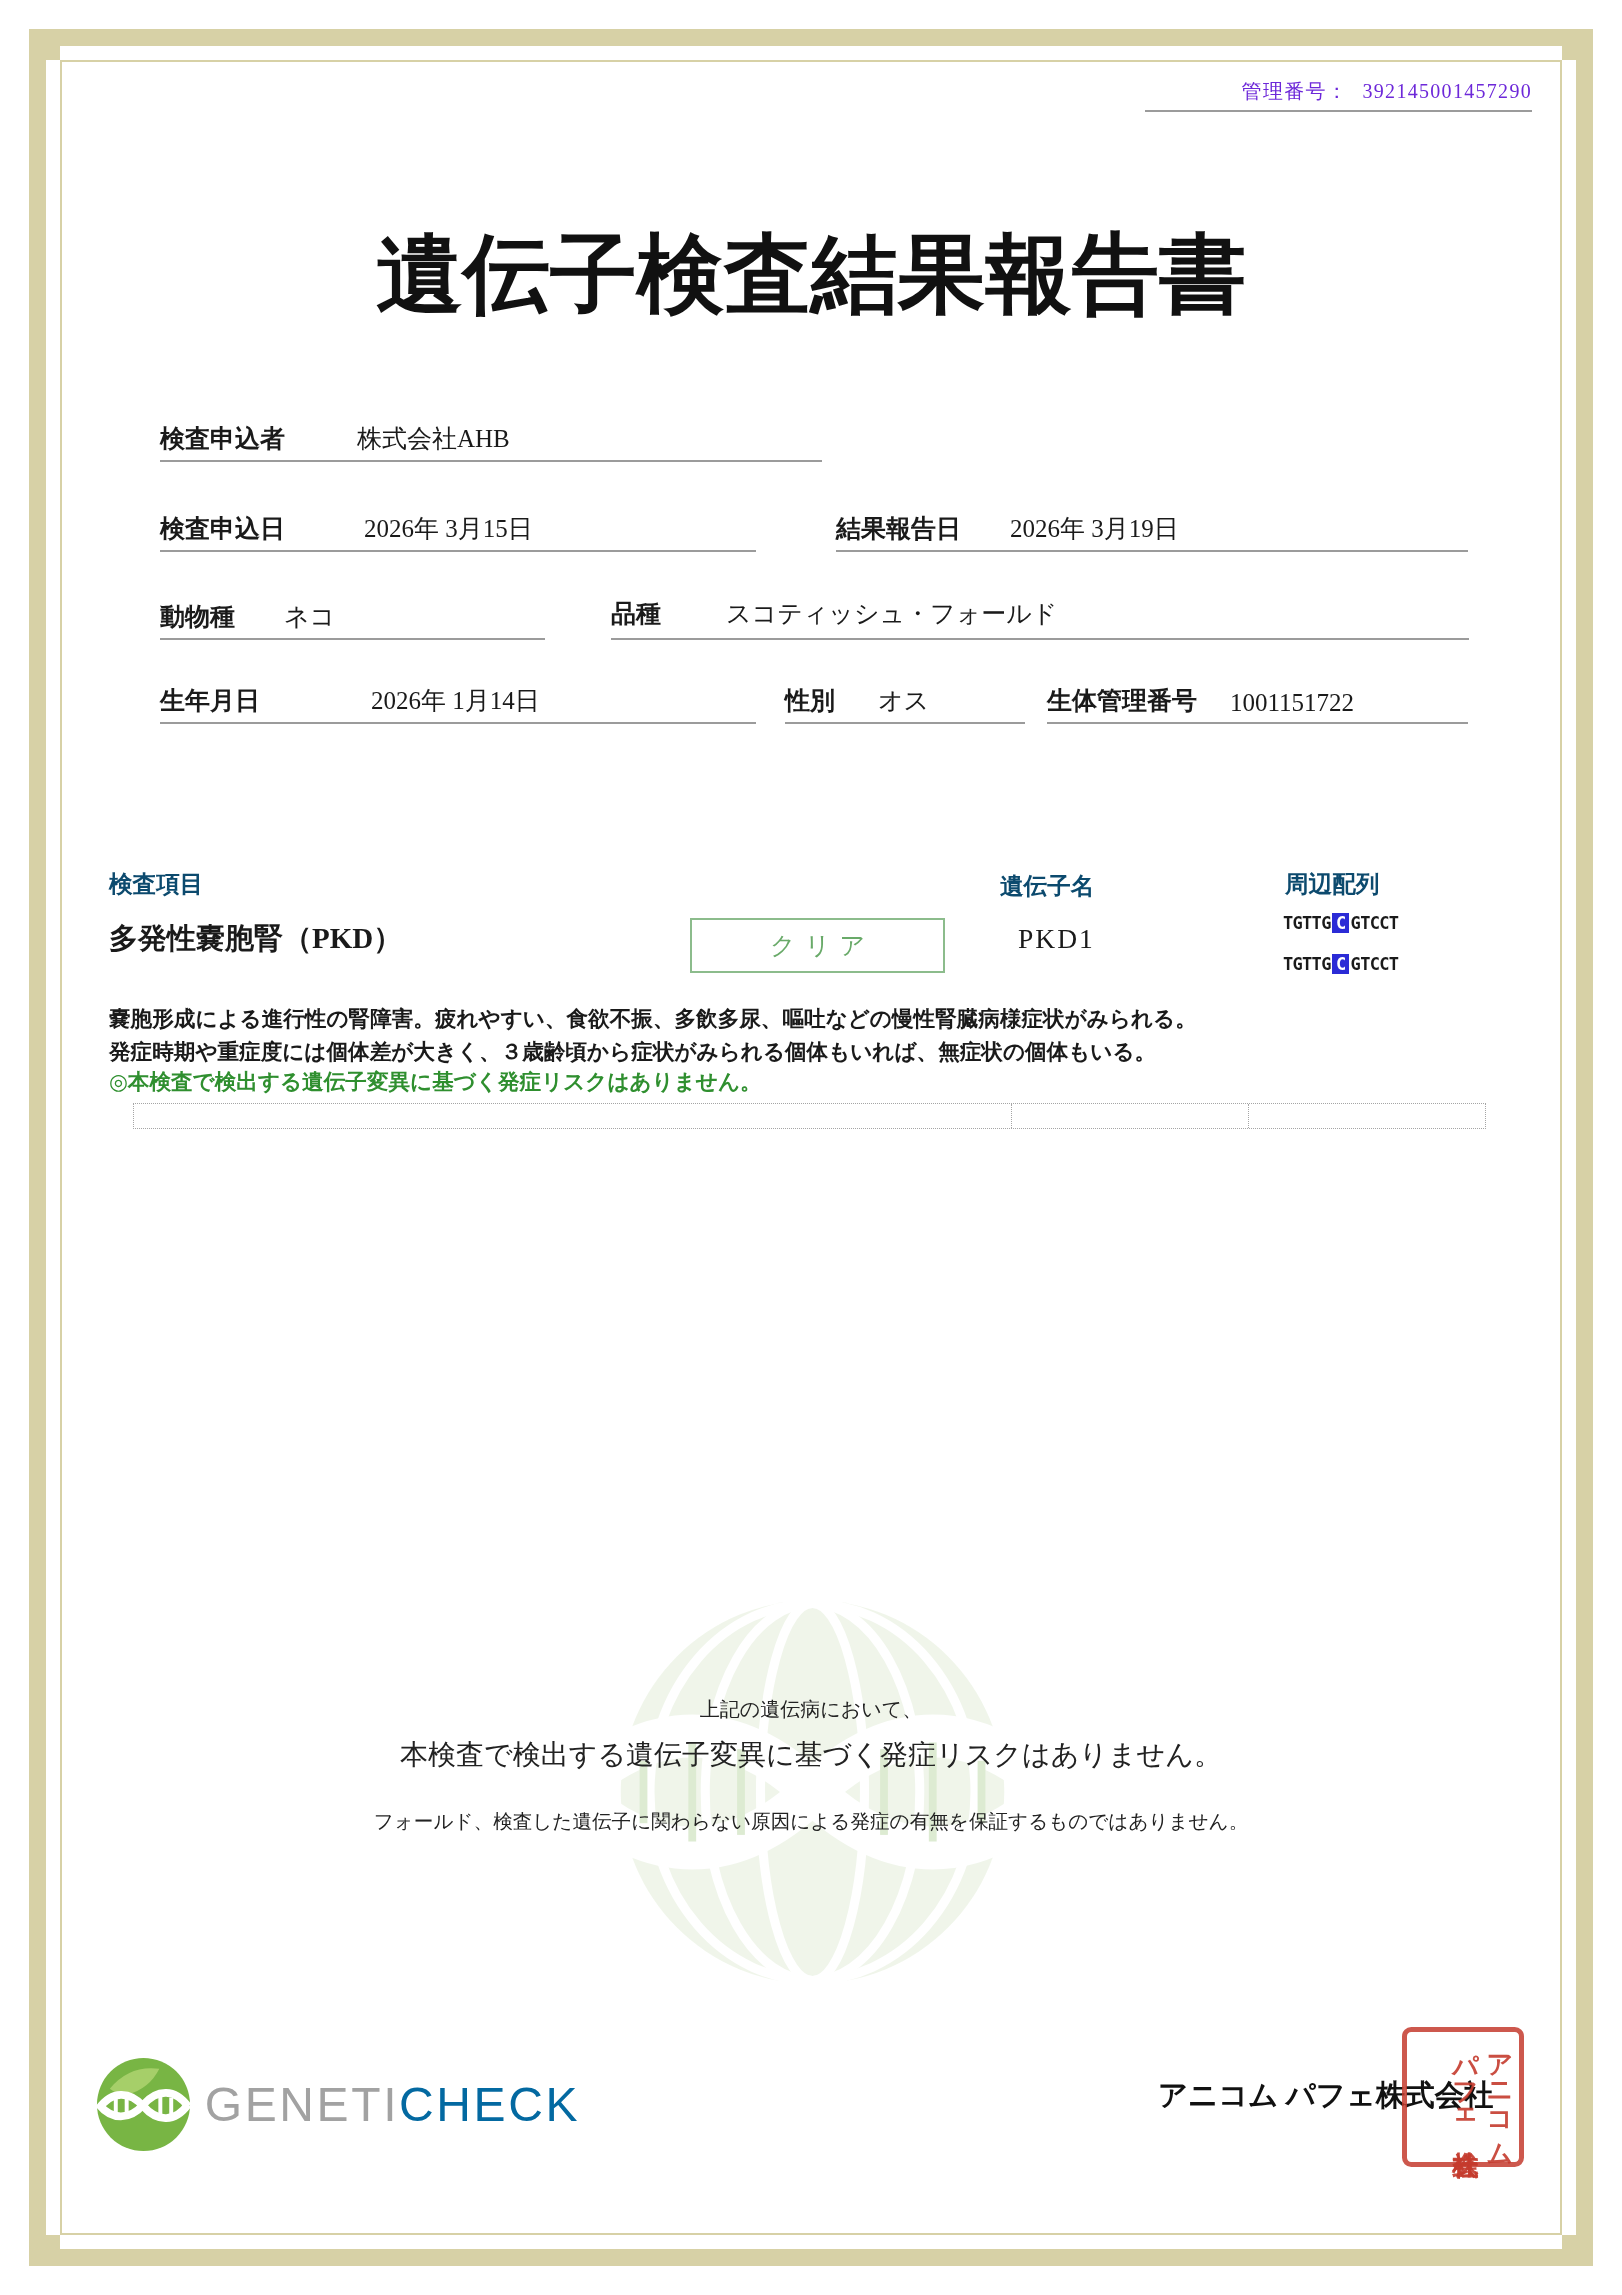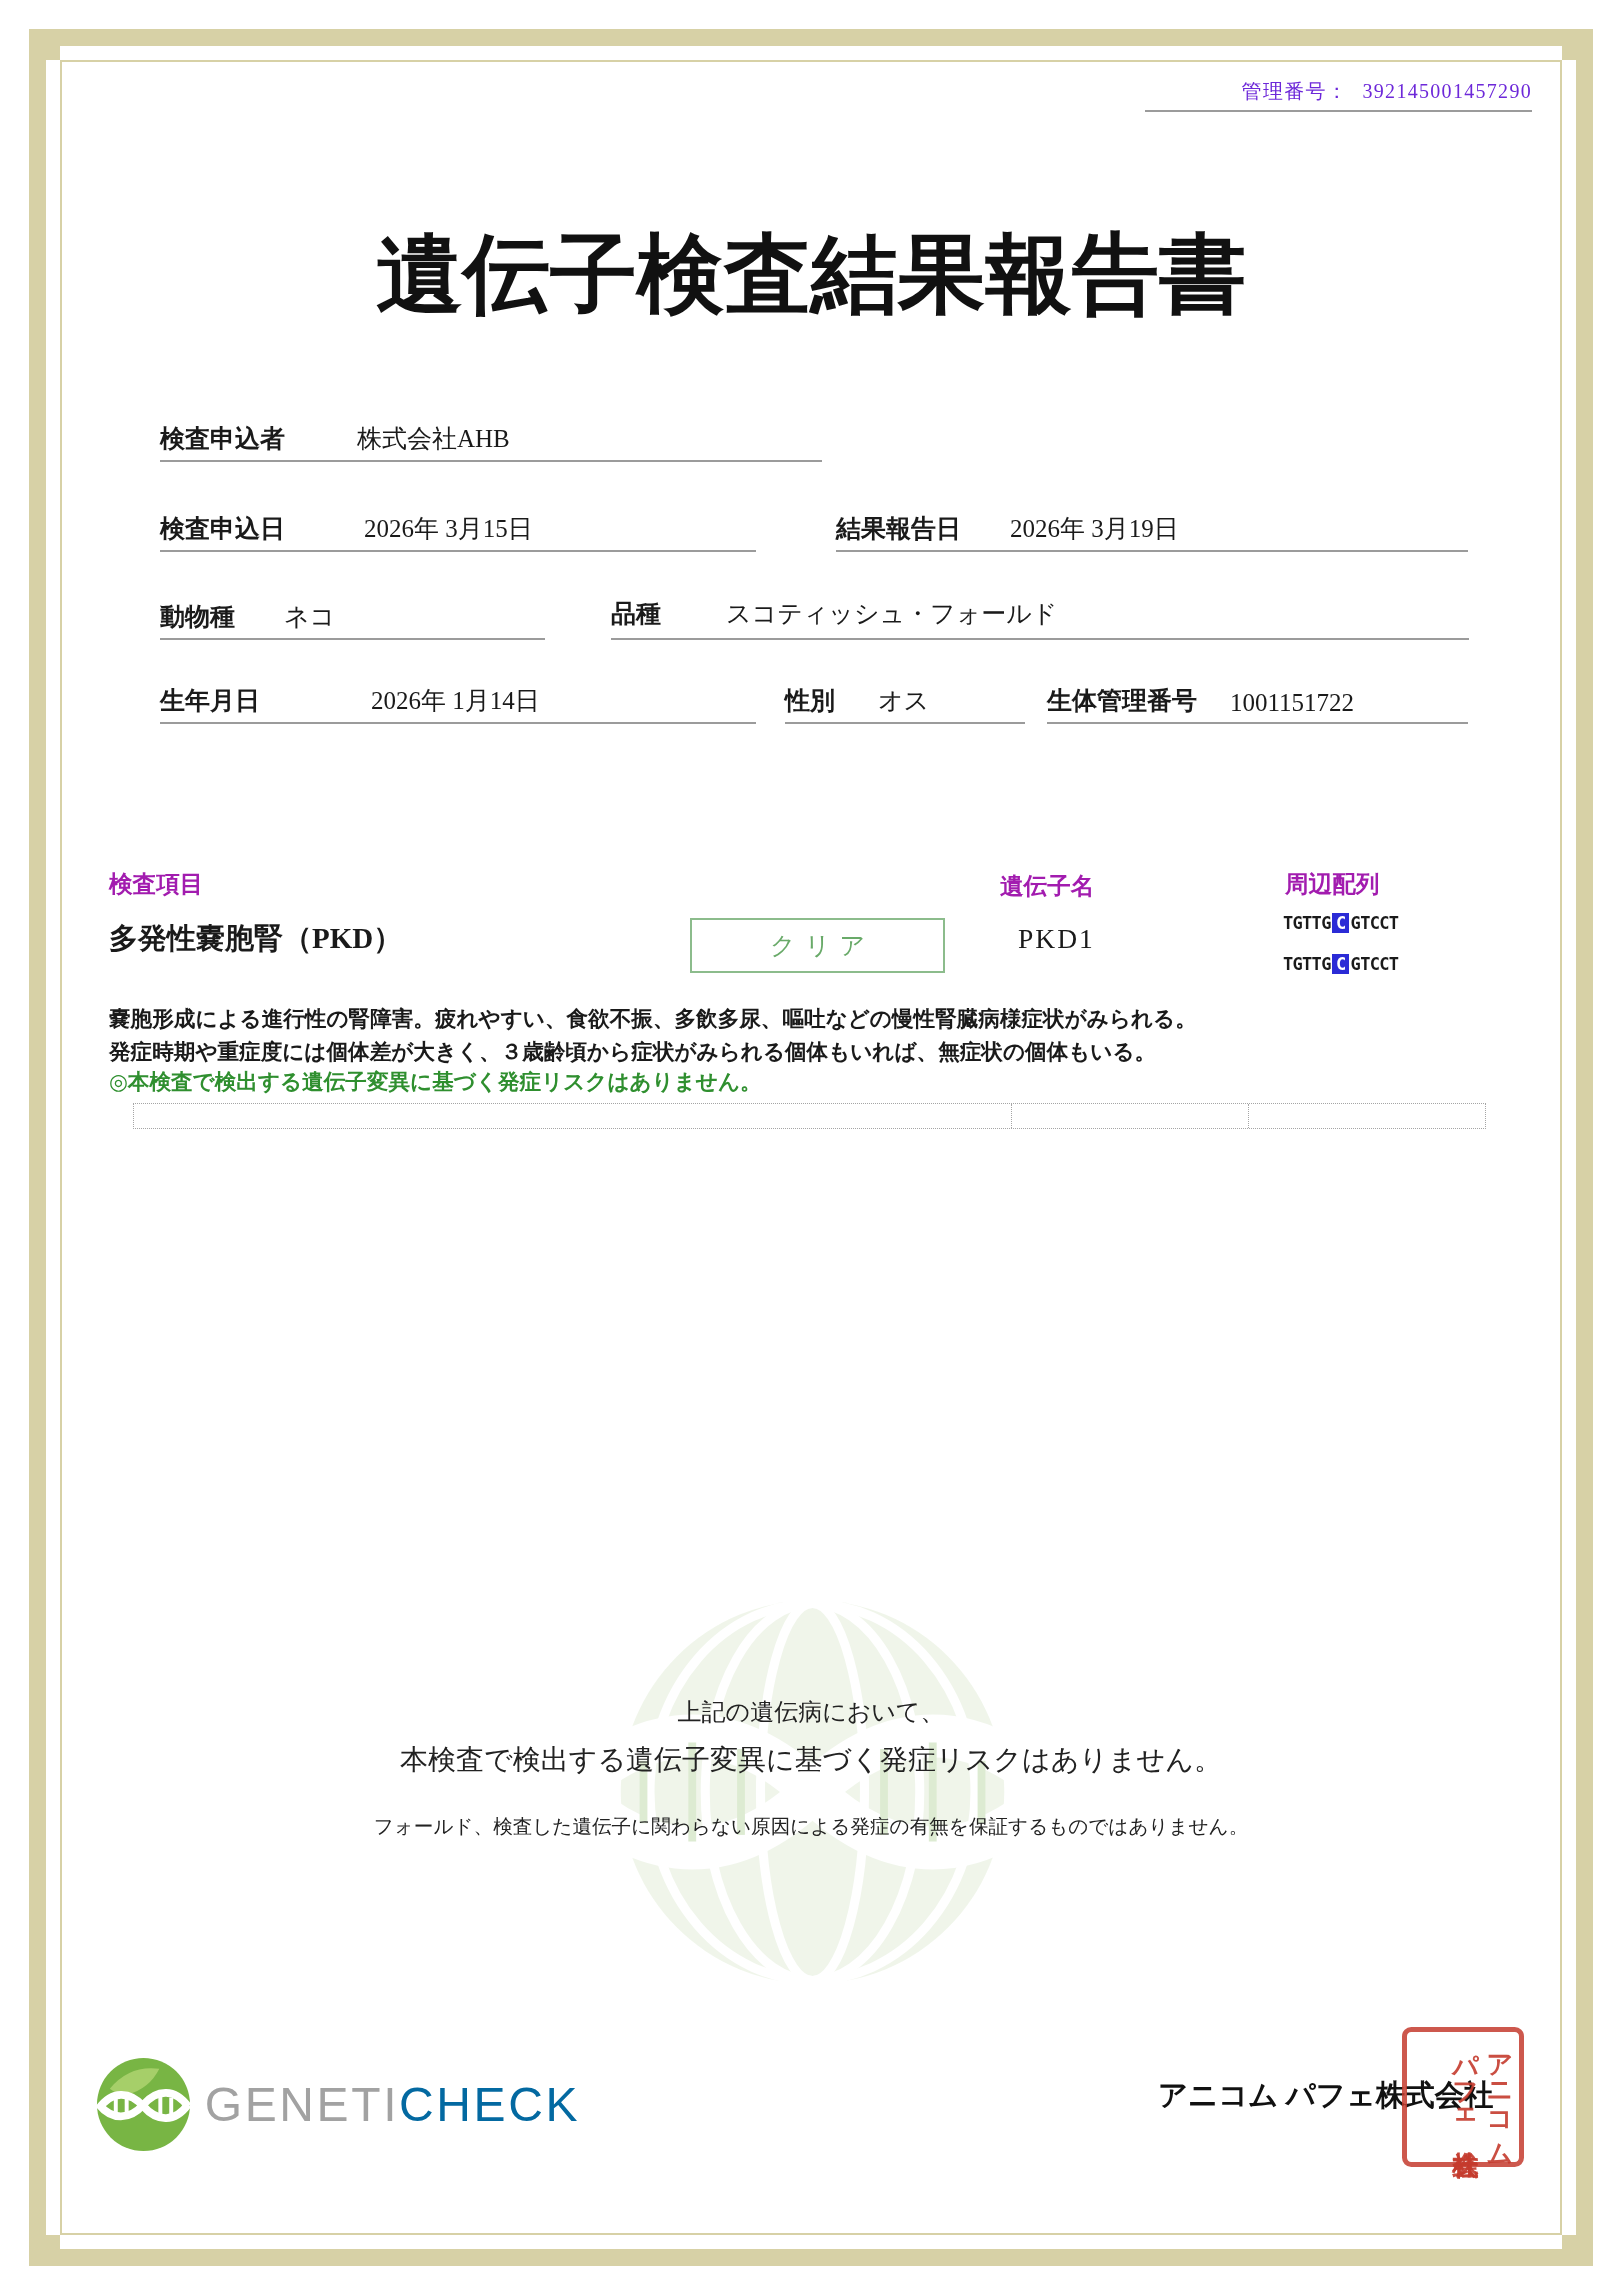--- a/index.html
+++ b/index.html
@@ -33,21 +33,21 @@
   
   .field{
     position:absolute;height:46px;border-bottom:2px solid #9b9b9b;
     font-size:25px;white-space:nowrap;
     display:flex;align-items:flex-end;padding-bottom:5.2px;box-sizing:border-box;
   }
   .flabel{font-weight:bold;}
   .fvalue{font-weight:normal;}
 
   
-  .res-h{position:absolute;font-size:23.6px;font-weight:bold;color:#a21caf;}
+  .res-h{position:absolute;font-size:23.6px;font-weight:bold;color:#0c4a6e;}
   .item-name{position:absolute;left:109px;top:919px;font-size:29px;font-weight:bold;}
   .status-box{
     position:absolute;left:690px;top:918px;width:255px;height:55px;
     border:2px solid #8cbc8c;box-sizing:border-box;
     display:flex;align-items:center;justify-content:center;
     color:#69aa69;font-size:25px;letter-spacing:9.2px;text-indent:9.2px;
   }
   .gene-name{position:absolute;left:1018px;top:923px;font-size:27.5px;letter-spacing:2px;}
   .seq{
     position:absolute;left:1283px;
@@ -64,21 +64,21 @@
   .dotrow .divider{position:absolute;top:0;bottom:0;border-left:1.3px dotted #a5a5a5;}
 
   
   .watermark{position:absolute;left:546px;top:1563px;width:533px;height:458px;z-index:1;}
 
   
   .summary{
     position:absolute;top:1696px;left:0;width:100%;text-align:center;
     font-family:"Liberation Sans","DejaVu Sans",sans-serif;color:#222;z-index:2;
   }
-  .summary .s1{font-size:24px;margin:0 0 13px 0;}
+  .summary .s1{font-size:20px;margin:0 0 13px 0;}
   .summary .s2{font-size:28px;margin:0 0 34px 0;}
   .summary .n1{font-size:19.6px;margin:0 0 10.5px 0;}
   .summary .n2{font-size:19.6px;margin:0;}
 
   
   .logo{position:absolute;left:94px;top:2055px;display:flex;align-items:center;z-index:2;}
   .logo-icon{width:99px;height:99px;display:block;}
   .logo-text{
     font-family:"Liberation Sans","DejaVu Sans",sans-serif;
     font-size:48px;font-weight:500;letter-spacing:2.6px;margin-left:11.8px;

